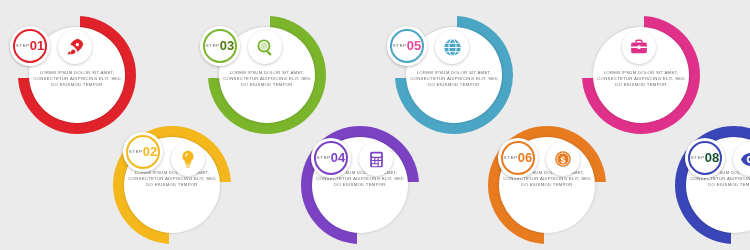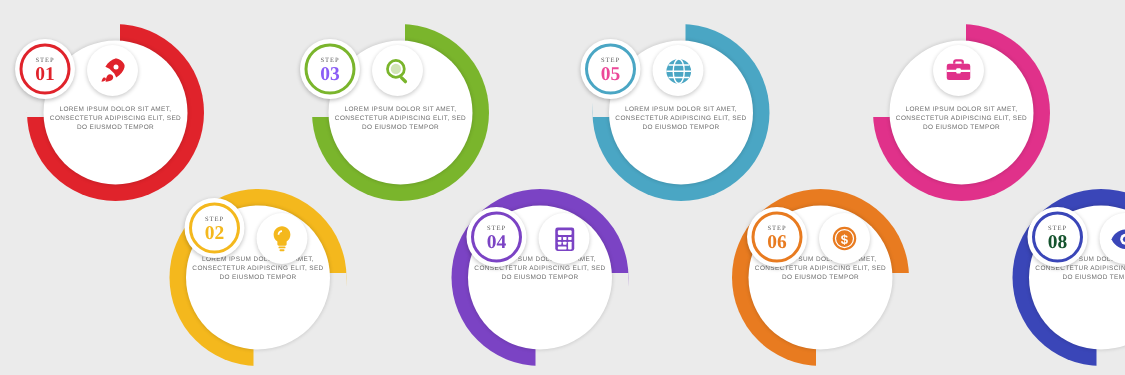--- a/index.html
+++ b/index.html
@@ -52,24 +52,23 @@
     text-transform:uppercase;
   }
 
   
   .badge{
     position:absolute;
     width:40px;height:40px;
     border-radius:50%;
     background:#ffffff;
     box-shadow:0 1px 3px rgba(0,0,0,.25);
-    display:flex;flex-direction:column;
+    display:flex;
     align-items:center;justify-content:center;
     z-index:6;
-    font-family:Liberation Serif, serif;
   }
   .badge .b-ring{
     position:absolute;
     left:3px;top:3px;width:34px;height:34px;
     border-radius:50%;
     border:2px solid #000;
     box-sizing:border-box;
   }
   .badge .b-label{
     font-size:4.4px;
@@ -143,21 +142,21 @@
     </div>
     <div class="step" style="left: 190px; top: 14px;">
       <div class="ring" style="top: 2px; background: rgb(122, 181, 44);">
         <div class="notch" style="left: 0px; top: 0px;"></div>
         <div class="inner"></div>
       </div>
       <div class="txt" style="top: 56px;">LOREM IPSUM DOLOR SIT AMET, CONSECTETUR ADIPISCING ELIT, SED DO EIUSMOD TEMPOR</div>
       <div class="badge" style="left: 10px; top: 12px;">
         <div class="b-ring" style="border-color: rgb(122, 181, 44);"></div>
         <div class="b-label">STEP</div>
-        <div class="b-num" style="color: #8b5cf6;">03</div>
+        <div class="b-num" style="color: #4d7c0f;">03</div>
       </div>
       <div class="icon" style="left: 58px; top: 16px;">
         <svg width="21" height="21" viewBox="0 0 24 24">
           <circle cx="10.2" cy="10.2" r="6.4" fill="none" stroke="#7ab52c" stroke-width="2.1"></circle>
           <circle cx="10.2" cy="10.2" r="3.9" fill="#7ab52c" opacity=".35"></circle>
           <rect x="14.6" y="15.2" width="6.6" height="2.6" rx="1.3" transform="rotate(45 14.6 15.2)" fill="#7ab52c"></rect>
         </svg>
       </div>
     </div>
     <div class="step" style="left: 283px; top: 124px;">

